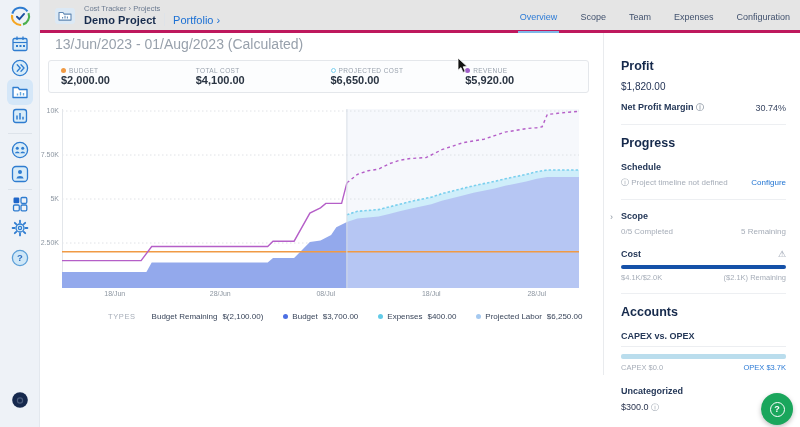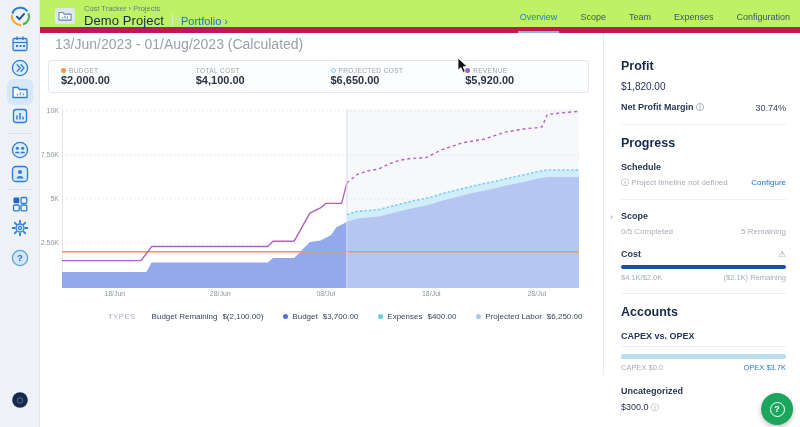--- a/index.html
+++ b/index.html
@@ -9,25 +9,25 @@
   
   #sidebar { position:absolute; left:0; top:0; width:40px; height:427px;
     background:#eef2f7; border-right:1px solid #e3e8ee; z-index:5; }
   .sb-i { position:absolute; left:7px; width:26px; height:26px; display:flex;
     align-items:center; justify-content:center; border-radius:6px; cursor:pointer; }
   .sb-i.active { background:#d5e7f8; }
   .sb-div { position:absolute; left:8px; width:24px; height:1px; background:#dde3ea; }
 
   
   #header { position:absolute; left:40px; top:0; width:760px; height:33px;
-    background:#bef264; border-bottom:6px solid #be185d; }
+    background:#e5e5e5; border-bottom:3px solid #be185d; }
   #proj-icon { position:absolute; left:14px; top:6px; }
   #crumb { position:absolute; left:44px; top:4px; font-size:7.5px; color:#6b7a90; }
   #title-row { position:absolute; left:44px; top:13px; display:flex; align-items:center; }
-  #page-title { font-size:13px; font-weight:normal; color:#172b4d; letter-spacing:.1px;text-align:center; }
+  #page-title { font-size:11px; font-weight:bold; color:#172b4d; letter-spacing:.1px;text-align:center; }
   .tsep { width:1px; height:13px; background:#dfe3e8; margin:0 8px; }
   #portfolio { font-size:11px; color:#1a6fd4; cursor:pointer; }
   #tabs { position:absolute; right:8px; top:0; height:33px; display:flex; gap:19px; }
   .tab { font-size:9px; color:#42526e; display:flex; align-items:center; height:33px;
     cursor:pointer; padding:0 2px; }
   .tab.active { color:#2e7cd6; border-bottom:2px solid #7fb8e8; padding-top:2px; }
   #top-artifact { position:absolute; left:289px; top:0; width:24px; height:3px;
     background:#2d4fb5; border-radius:1px; }
 
   

